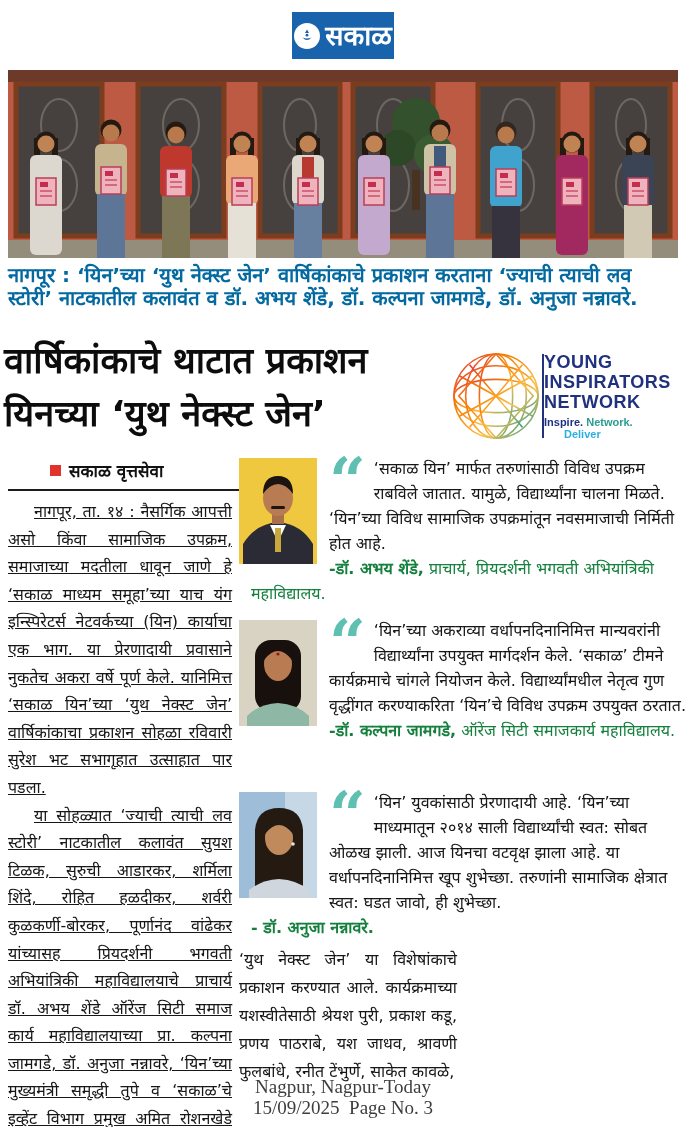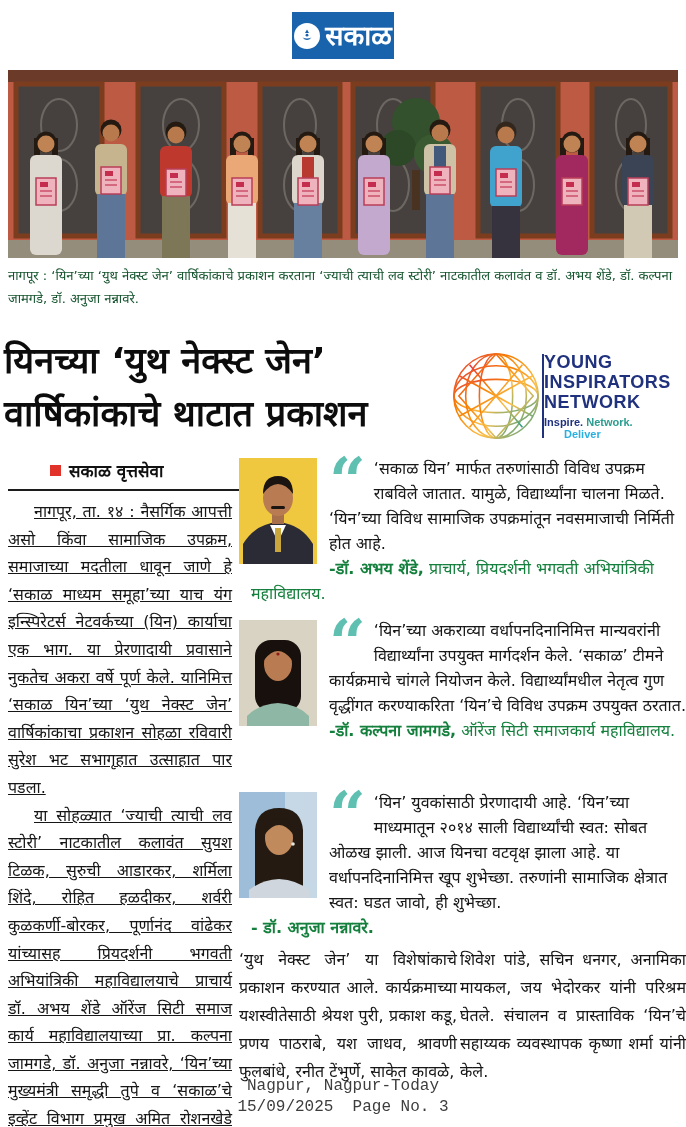--- a/index.html
+++ b/index.html
@@ -13,21 +13,21 @@
   .masthead .emblem { width:26px; height:26px; background:#ffffff; border-radius:50%;
     display:flex; align-items:center; justify-content:center; flex:0 0 auto; }
   .masthead .logo-text { color:#ffffff; font-size:27px; font-weight:bold; line-height:1; }
 
   
   .photo-wrap { position:absolute; left:8px; top:70px; width:670px; height:188px; }
   .photo-wrap svg { display:block; width:100%; height:100%; }
 
   
   .caption { position:absolute; left:8px; top:264px; width:670px;
-    font-size:13px; line-height:23px; font-weight:normal; color:#14532d; }
+    font-size:20px; line-height:23px; font-weight:bold; color:#0369a1; }
 
   
   .headline { position:absolute; left:4px; top:334px; width:460px;
     font-size:36px; line-height:53px; font-weight:800; color:#0c0c0c; white-space:nowrap; }
 
   
   .yin-logo { position:absolute; left:450px; top:344px; width:236px; height:104px;
     display:flex; align-items:center; }
   .yin-globe { width:92px; height:92px; flex:0 0 auto; }
   .yin-sep { width:2px; height:84px; background:#20317e; flex:0 0 auto; }
@@ -61,21 +61,21 @@
   .quote-photo { float:left; width:78px; height:106px; margin:2px 12px 8px 0; }
   .quote-photo svg { display:block; width:100%; height:100%; }
   .qmark { float:left; font-family:"DejaVu Serif", serif; font-weight:bold;
     font-size:64px; line-height:46px; height:46px; color:#5fc0b2; margin:2px 8px 0 0; }
   .quote-text { font-size:16px; line-height:25px; color:#161616; }
   .quote-author { font-size:16px; line-height:25px; color:#15803d;margin-left:12px; }
   .qa-name { font-weight:bold; }
 
   
   .footer { position:absolute; left:0; top:1076px; width:686px; text-align:center;
-    font-family:Liberation Mono, monospace; font-size:16px; line-height:21px; color:#3d3d3d; }
+    font-family:Liberation Serif, serif; font-size:19px; line-height:21px; color:#3d3d3d; }
   .footer-line { white-space:pre-wrap; }
 </style>
 </head>
 <body>
 
 <div id="page">
 
   <div class="masthead">
     <span class="emblem">
       <svg width="18" height="18" viewBox="0 0 18 18">
@@ -205,22 +205,22 @@
         <rect x="614" y="85" width="32" height="52" rx="6" fill="#3a4455"></rect>
         <rect x="616" y="135" width="28" height="53" fill="#d2c9b4"></rect>
         <use href="#mag" x="630" y="108"></use>
       </g>
     </svg>
   </div>
 
   <div class="caption">नागपूर : ‘यिन’च्या ‘युथ नेक्स्ट जेन’ वार्षिकांकाचे प्रकाशन करताना ‘ज्याची त्याची लव स्टोरी’ नाटकातील कलावंत व डॉ. अभय शेंडे, डॉ. कल्पना जामगडे, डॉ. अनुजा नन्नावरे.</div>
 
   <div class="headline">
+    <div>वार्षिकांकाचे थाटात प्रकाशन</div>
     <div>यिनच्या ‘युथ नेक्स्ट जेन’</div>
-    <div>वार्षिकांकाचे थाटात प्रकाशन</div>
   </div>
 
   <div class="yin-logo">
     <svg class="yin-globe" viewBox="0 0 94 94">
       <defs>
         <linearGradient id="glb" x1="0" y1="0" x2="1" y2="1">
           <stop offset="0" stop-color="#e63946"></stop>
           <stop offset="0.35" stop-color="#f77f00"></stop>
           <stop offset="0.65" stop-color="#fcbf49"></stop>
           <stop offset="1" stop-color="#2a9d8f"></stop>
@@ -306,22 +306,19 @@
         <circle cx="54" cy="52" r="1.8" fill="#e8e4da"></circle>
       </svg>
     </div>
     <p class="quote-text"><span class="qmark">“</span><span>‘यिन’ युवकांसाठी प्रेरणादायी आहे. ‘यिन’च्या माध्यमातून २०१४ साली विद्यार्थ्यांची स्वत: सोबत ओळख झाली. आज यिनचा वटवृक्ष झाला आहे. या वर्धापनदिनानिमित्त खूप शुभेच्छा. तरुणांनी सामाजिक क्षेत्रात स्वत: घडत जावो, ही शुभेच्छा.</span></p>
     <p class="quote-author"><span class="qa-name">- डॉ. अनुजा नन्नावरे.</span><span></span></p>
   </div>
 
   <div class="body-col col2">
     <p>‘युथ नेक्स्ट जेन’ या विशेषांकाचे प्रकाशन करण्यात आले. कार्यक्रमाच्या यशस्वीतेसाठी श्रेयश पुरी, प्रकाश कडू, प्रणय पाठराबे, यश जाधव, श्रावणी फुलबांधे, रनीत टेंभुर्णे, साकेत कावळे,</p>
   </div>
-  <div class="body-col col3">
-    <p>शिवेश पांडे, सचिन धनगर, अनामिका मायकल, जय भेदोरकर यांनी परिश्रम घेतले. संचालन व प्रास्ताविक ‘यिन’चे सहाय्यक व्यवस्थापक कृष्णा शर्मा यांनी केले.</p>
-  </div>
 
   <div class="footer">
     <div class="footer-line">Nagpur, Nagpur-Today</div>
     <div class="footer-line">15/09/2025  Page No. 3</div>
   </div>
 
 </div>
 
 </body></html>

